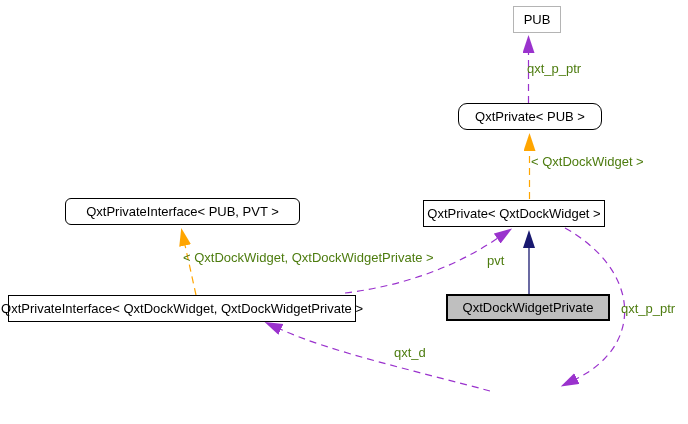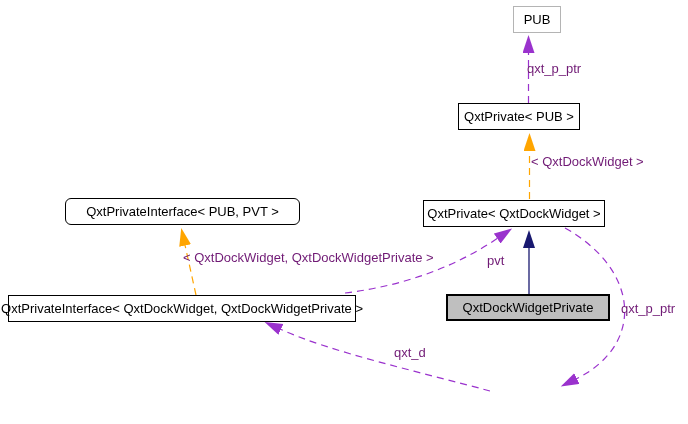--- a/index.html
+++ b/index.html
@@ -36,21 +36,21 @@
   }
   .node.external {
     border-color: #b4b4b4;
   }
   .node.current {
     background: #bfbfbf;
     border-width: 2px;
   }
   .edge-label {
     position: absolute;
-    color: #701a75;
+    color: #4d7c0f;
     font-size: 13px;
     line-height: 16px;
     white-space: nowrap;
   }
 </style>
 </head>
 <body>
 
 <div class="canvas">
 
@@ -77,21 +77,21 @@
 
     <path d="M345,293 Q433,282 498,238" stroke="#9a32cd" stroke-width="1.2" fill="none" stroke-dasharray="7,5" marker-end="url(#arrow-purple)"></path>
 
     <path d="M565,228 C640,270 645,345 576,379" stroke="#9a32cd" stroke-width="1.2" fill="none" stroke-dasharray="7,5" marker-end="url(#arrow-purple)"></path>
 
     <path d="M490,391 C420,372 330,352 280,329" stroke="#9a32cd" stroke-width="1.2" fill="none" stroke-dasharray="7,5" marker-end="url(#arrow-purple)"></path>
   </svg>
 
   <div class="node external" style="left:505px; top:6px; width:48px;margin-left:8px;">PUB</div>
 
-  <div class="node" style="left:458px; top:103px; width:122px;">QxtPrivate&lt; PUB &gt;</div>
+  <div class="node" style="left:458px; top:103px; width:144px;border-radius:9px;">QxtPrivate&lt; PUB &gt;</div>
 
   <div class="node" style="left:65px; top:198px; width:235px;border-radius:6px;">QxtPrivateInterface&lt; PUB, PVT &gt;</div>
 
   <div class="node" style="left:423px; top:200px; width:182px;">QxtPrivate&lt; QxtDockWidget &gt;</div>
 
   <div class="node" style="left:8px; top:295px; width:348px;">QxtPrivateInterface&lt; QxtDockWidget, QxtDockWidgetPrivate &gt;</div>
 
   <div class="node current" style="left:446px; top:294px; width:164px;">QxtDockWidgetPrivate</div>
 
 

